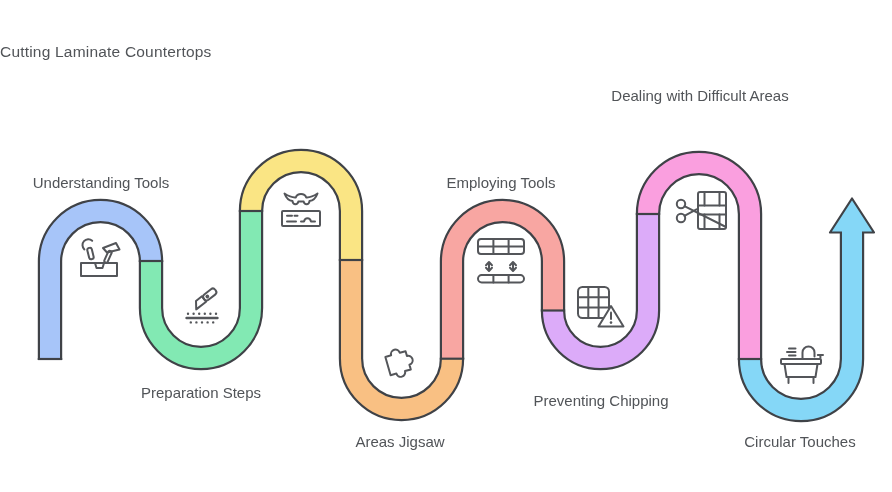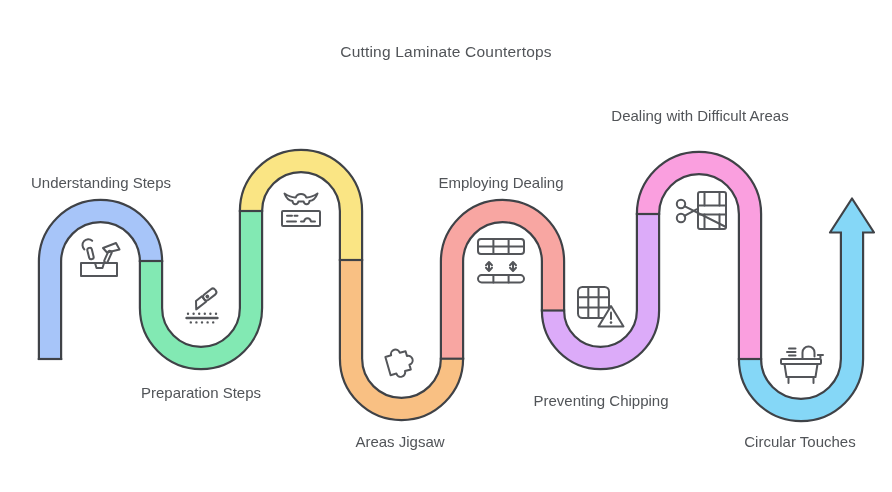--- a/index.html
+++ b/index.html
@@ -3,35 +3,35 @@
 <meta charset="utf-8">
 <style>
   html,body{margin:0;padding:0;background:#fff;}
   .stage{
     position:relative;width:892px;height:492px;overflow:hidden;
     background:var(--background,#fff);
     font-family:"Liberation Sans",sans-serif;
   }
   .stage svg{position:absolute;left:0;top:0;}
   .title{
-    position:absolute;left:0;right:0;top:43px;text-align:center;
+    position:absolute;left:0;right:0;top:43px;
     font-size:15.5px;color:var(--text,#515458);letter-spacing:.2px;
   }
   .step-label{
     position:absolute;transform:translateX(-50%);text-align:center;
     font-size:15px;line-height:1.32;color:var(--text,#515458);white-space:nowrap;
   }
   .step-label.wrap{white-space:normal;width:178px;}
   .lbl-1{left:101px;top:173px;}
   .lbl-2{left:201px;top:383px;}
   .lbl-3{left:301px;top:122px;}
   .lbl-4{left:400px;top:432px;}
   .lbl-5{left:501px;top:173px;}
   .lbl-6{left:601px;top:383px;margin-top:8px;}
-  .lbl-7{left:700px;top:106px;}
+  .lbl-7{left:700px;top:86px;}
   .lbl-8{left:800px;top:432px;}
   .tube-outline{fill:none;stroke:var(--outline,#3f4247);stroke-width:24.4;stroke-linecap:butt;}
   .tube-fill{fill:none;stroke-width:20;stroke-linecap:butt;}
   .divider{stroke:var(--outline,#3f4247);stroke-width:2.2;}
   .head{stroke:var(--outline,#3f4247);stroke-width:2.2;stroke-linejoin:round;}
   .patch{stroke-width:20;}
   .icon{stroke:var(--icon,#54565a);stroke-width:2;fill:none;stroke-linecap:round;stroke-linejoin:round;}
   .icon .solidwhite{fill:#fff;}
 </style>
 </head>
@@ -177,21 +177,21 @@
     <g class="icon" transform="translate(801,362)">
       <rect x="-20" y="-3" width="40" height="5" rx="1"></rect>
       <path d="M -16.5 2 L -14.5 15 L 14.5 15 L 16.5 2"></path>
       <path d="M -12.5 15 V 21 M 12.5 15 V 21"></path>
       <path d="M 1.5 -3 V -9.5 A 6 6 0 0 1 13.5 -9.5 V -5.5"></path>
       <path d="M 16.8 -7 H 22 M 19.4 -7 V -4.2"></path>
       <path d="M -12 -13.5 H -5.5 M -14 -10 H -5.5 M -12 -6.5 H -5.5"></path>
     </g>
   </svg>
 
-  <div class="step-label lbl-1">Understanding Steps</div>
+  <div class="step-label lbl-1">Understanding Tools</div>
   <div class="step-label lbl-2">Preparation Steps</div>
   <div class="step-label lbl-4">Areas Jigsaw</div>
-  <div class="step-label lbl-5">Employing Dealing</div>
+  <div class="step-label lbl-5">Employing Tools</div>
   <div class="step-label lbl-6">Preventing Chipping</div>
   <div class="step-label wrap lbl-7">Dealing with Difficult Areas</div>
   <div class="step-label lbl-8">Circular Touches</div>
 
 </div>
 
 </body></html>

